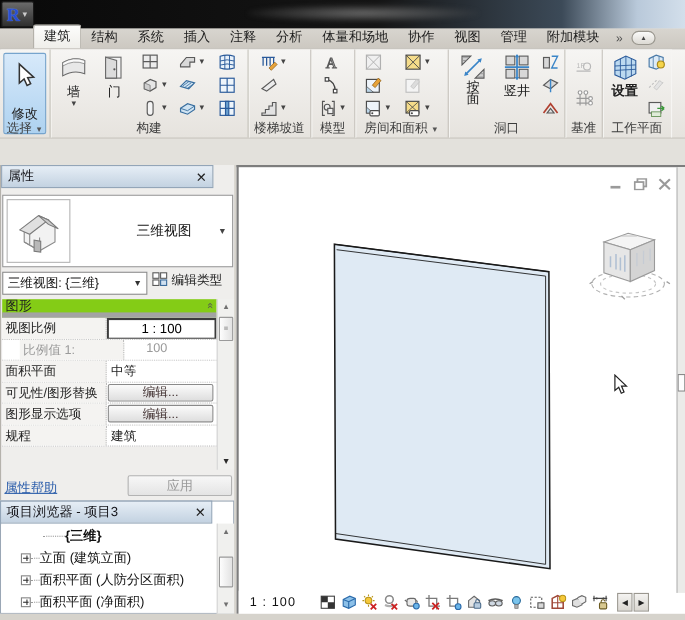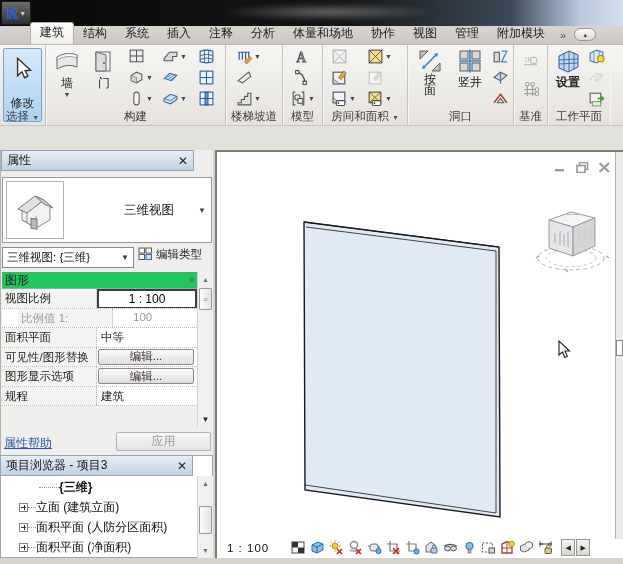--- a/index.html
+++ b/index.html
@@ -59,21 +59,21 @@
     display:flex; align-items:center; justify-content:center; }
   .type-name { position:absolute; left:73px; top:24px; font-size:12.5px; color:#111;margin-left:48px; }
   .type-caret { position:absolute; right:5px; top:28px; font-size:8px; color:#444; }
   .inst-row { position:absolute; left:1px; top:97px; width:211px; height:22px; }
   .inst-combo { position:absolute; left:0; top:0; width:132px; height:21px; background:#fff; border:1px solid #8a8a8a;
     font-size:11.5px; display:flex; align-items:center; padding:0 4px; color:#111; }
   .inst-combo .caret { margin-left:auto; font-size:8px; color:#333; }
   .edit-type { position:absolute; left:136px; top:0; width:88px; height:21px; display:flex; gap:3px;
     font-size:11.5px; color:#222; }
   .grid { position:absolute; left:1px; top:122px; width:195px; }
-  .grp-hdr { height:17px; background:#22c55e; border-bottom:1px solid #a3a3a3; display:flex; align-items:center;
+  .grp-hdr { height:17px; background:#84cc16; border-bottom:5px solid #a3a3a3; display:flex; align-items:center;
     padding:0 3px; font-size:12px; color:#222; }
   .grp-hdr .chev { margin-left:auto; display:inline-block; transform:rotate(-90deg); font-size:10px; color:#555; letter-spacing:-1px; }
   .prow { display:flex; height:19.5px; border-bottom:1px dotted #bcbcbc; background:#fff; }
   .plabel { width:95px; background:#f4f3f1; border-right:1px dotted #bcbcbc; padding:2px 0 0 3px;
     font-size:11.5px; color:#222; white-space:nowrap; overflow:hidden; }
   .pvalue { flex:1; padding:2px 0 0 4px; font-size:11.5px; color:#222; white-space:nowrap; overflow:hidden; position:relative; }
   .prow.gray .plabel, .prow.gray .pvalue { color:#9a9a9a;margin-left:16px; }
   .val-selected { position:absolute; left:0; top:0; right:0; bottom:-1px; border:2px solid #3c3c3c; background:#fff;
     display:flex; align-items:center; justify-content:center; font-size:12px; color:#000; }
   .pbtn { position:absolute; left:1px; top:1px; width:96px; height:16px; border:1px solid #8a8a8a; border-radius:2px;

